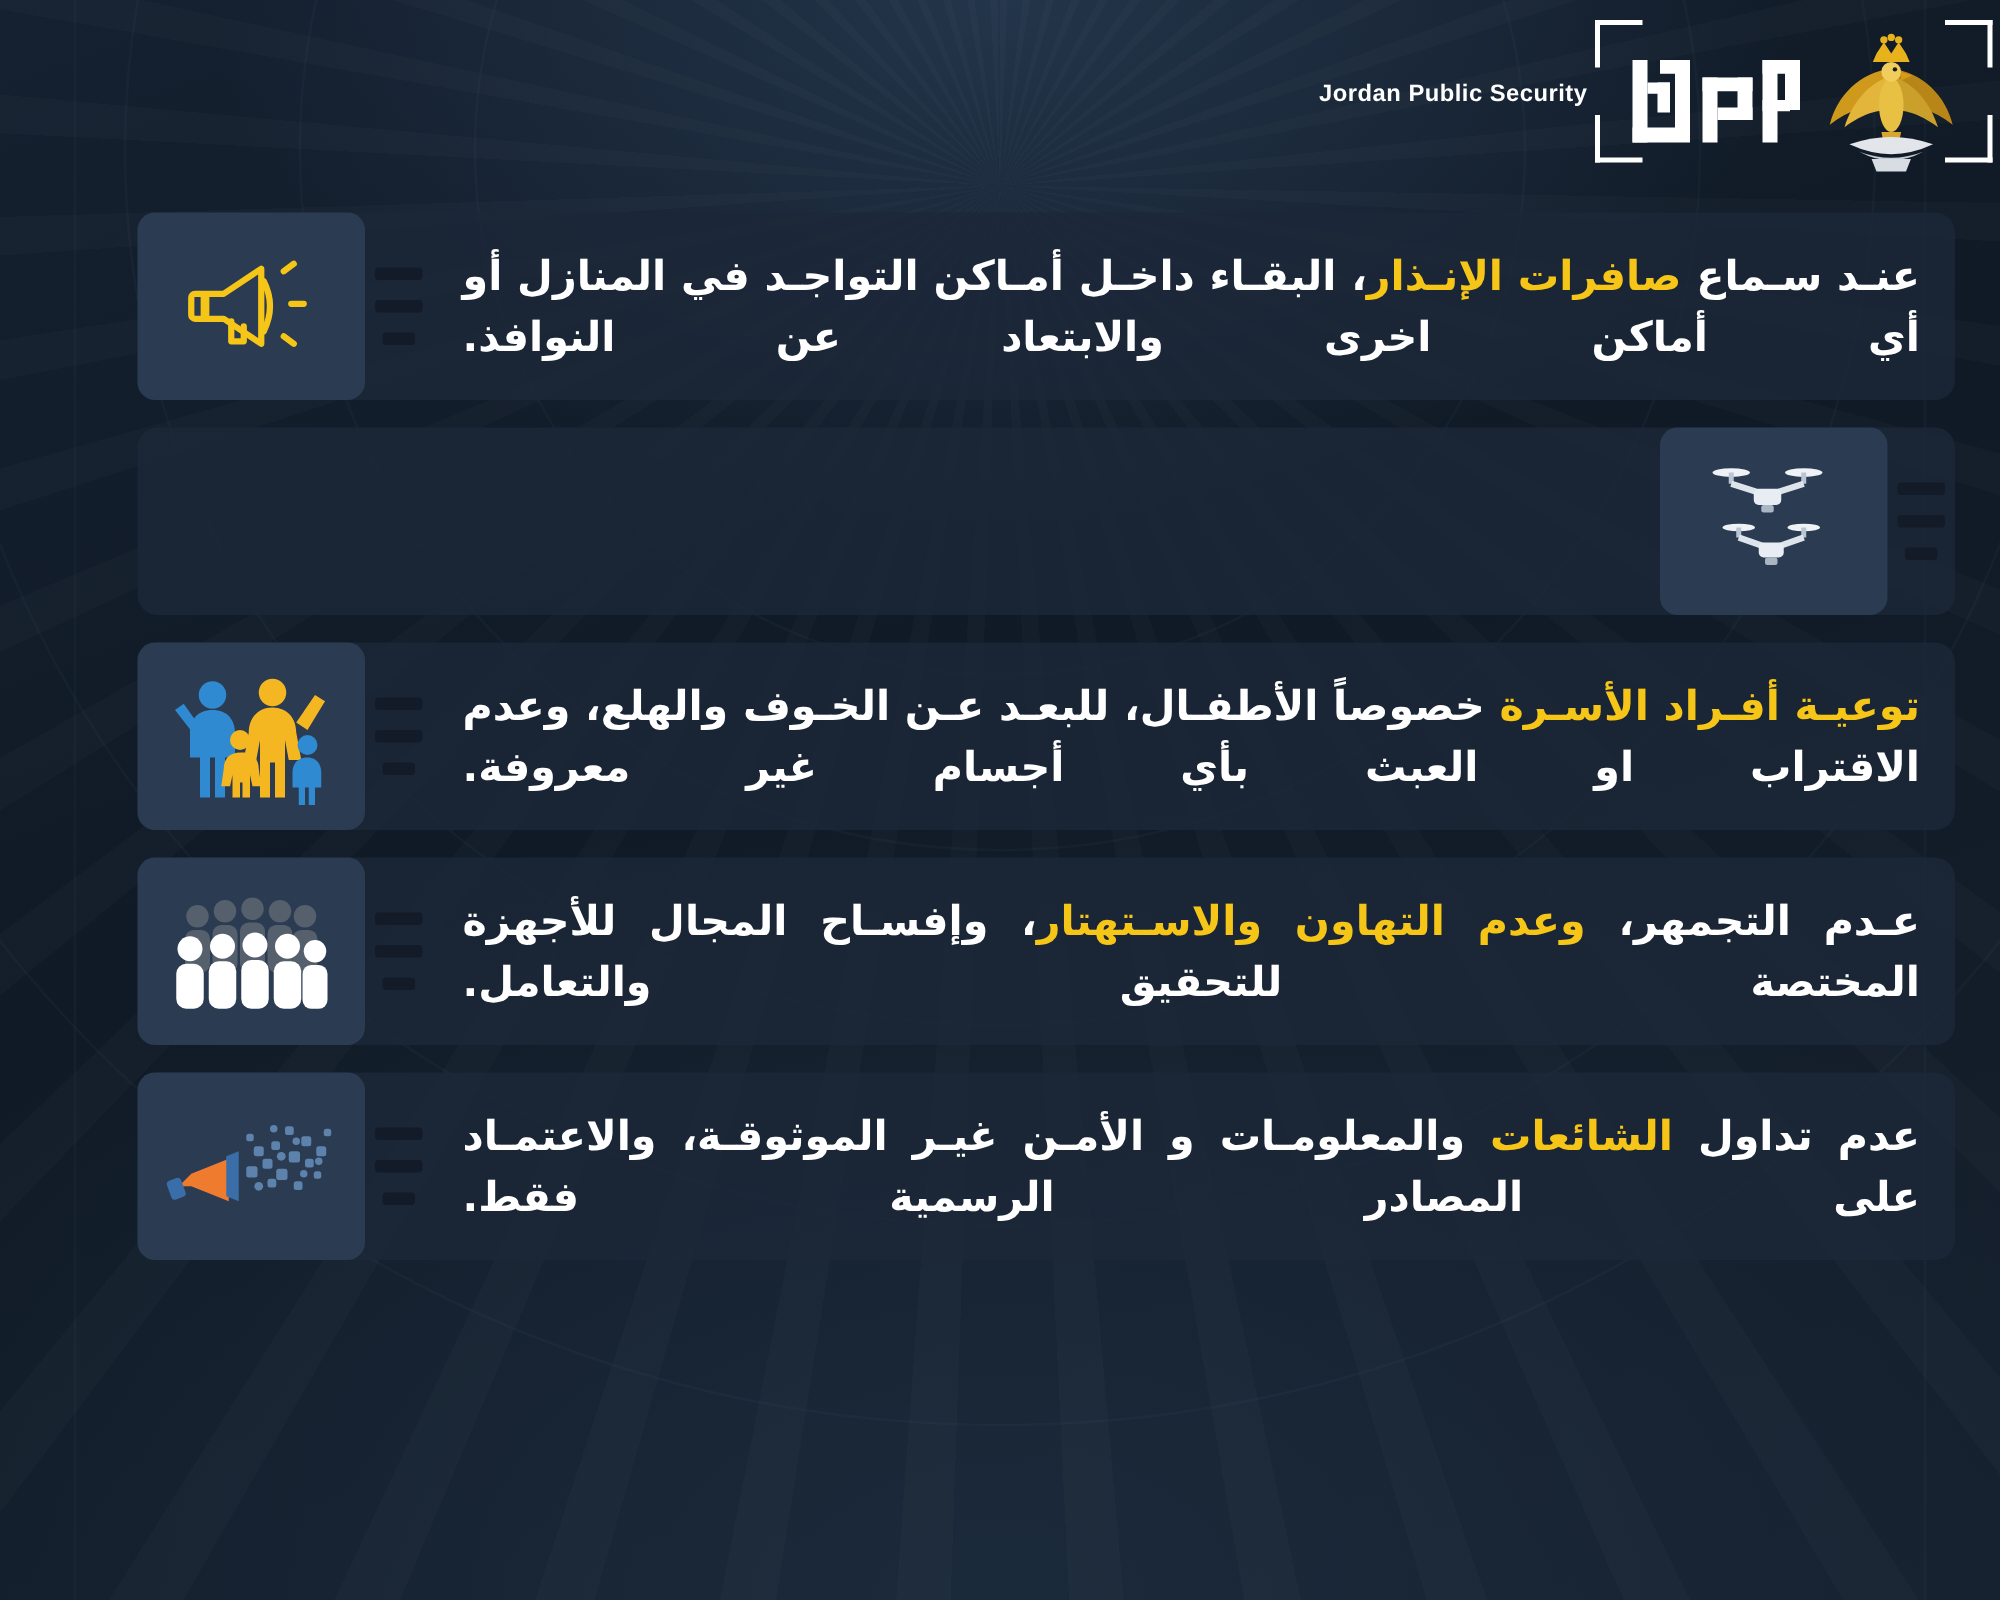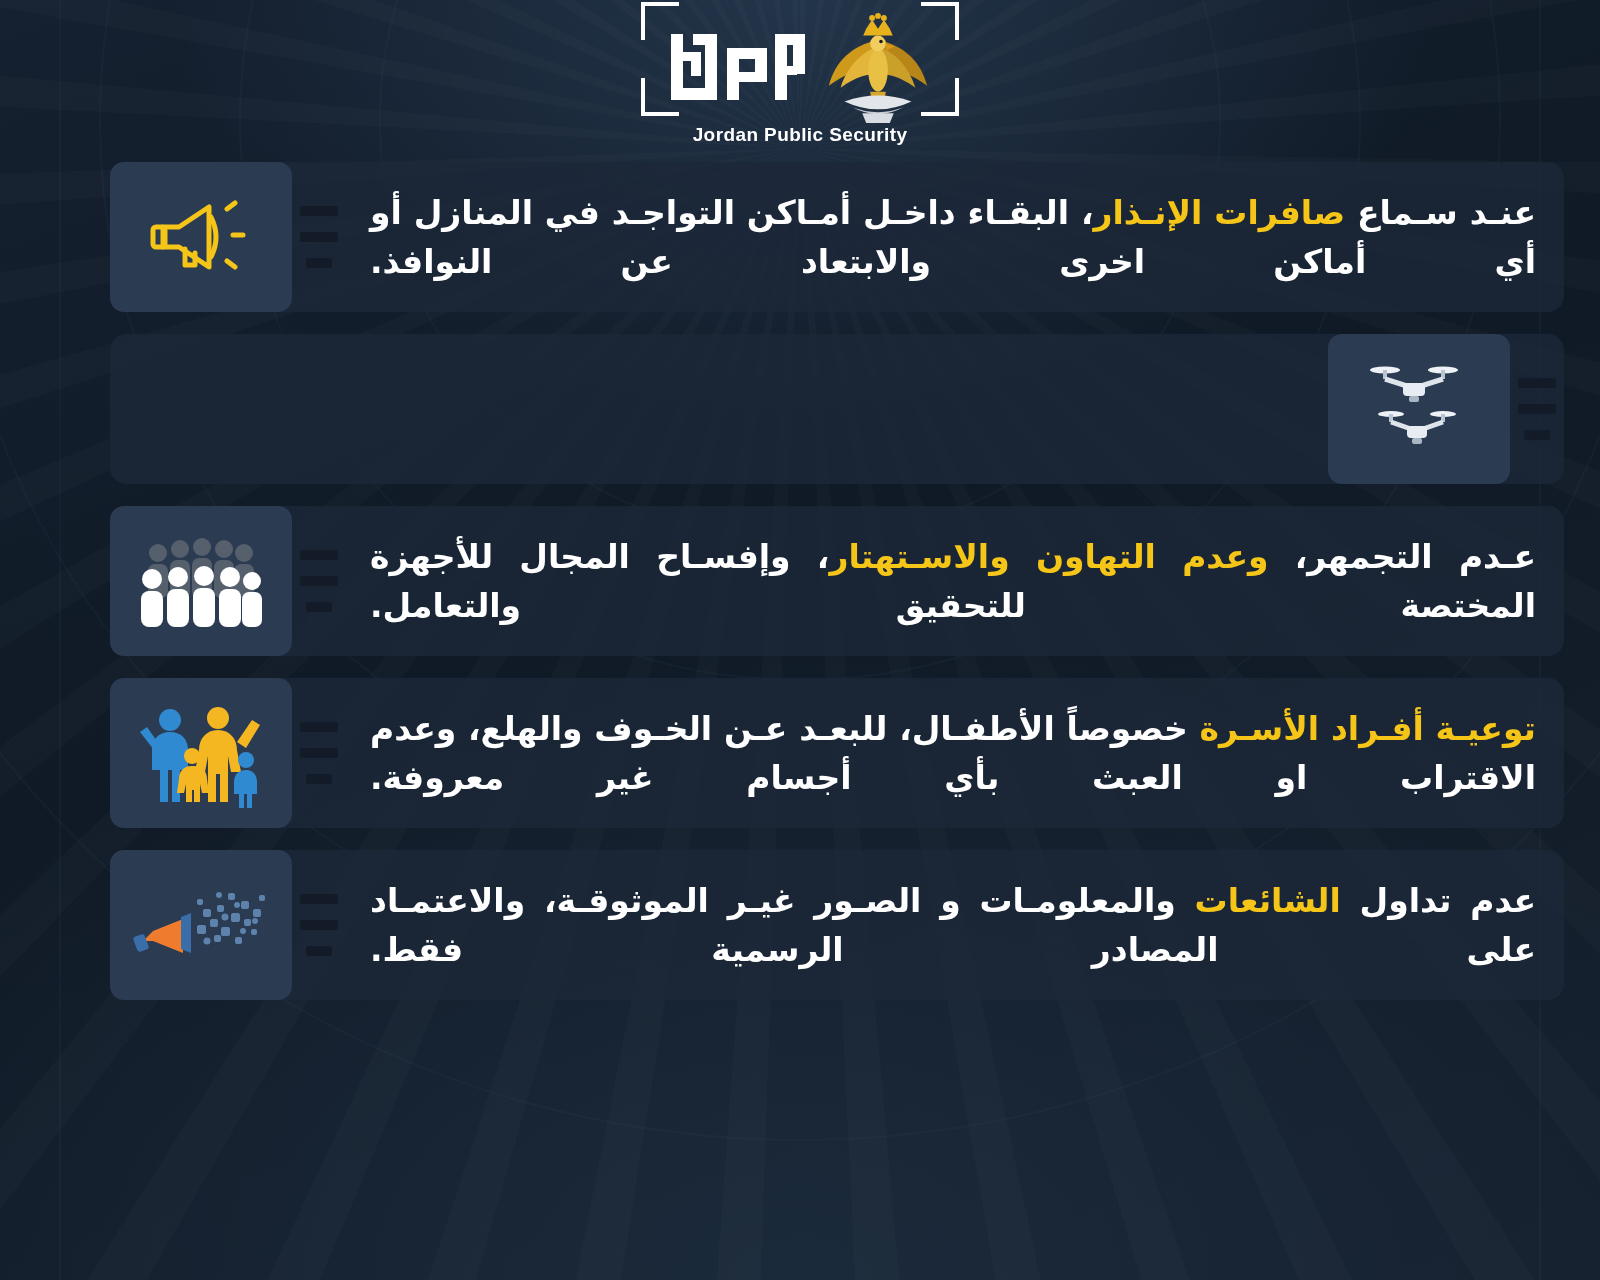--- a/index.html
+++ b/index.html
@@ -45,22 +45,23 @@
   .page {
     position: relative;
     width: 1600px;
     height: 1280px;
     z-index: 2;
   }
 
   
   .header {
     width: 100%;
-    display: flex;
-    flex-direction: column;
+    padding-top: 14px;
+    display: flex;
+    flex-direction: row;
     align-items: center;
   }
   .logo-wrap {
     position: relative;
     width: 330px;
     height: 140px;
     display: flex;
     align-items: center;
     justify-content: center;
     gap: 6px;
@@ -304,20 +305,59 @@
               <rect x="39" y="36" width="10" height="6" rx="2" fill="#aab6c4" stroke="none"></rect>
             </g>
           </g>
         </svg>
       </div>
     </div>
 
     <div class="item">
       <div class="item-text">
         <span>
+          <span class="hl">توعيـة أفـراد الأسـرة</span><span> خصوصاً الأطفـال، للبعـد عـن الخـوف والهلع، وعدم الاقتراب او العبث بأي أجسام غير معروفة.</span>
+        </span>
+      </div>
+      <div class="bars">
+        <span class="bar b1"></span>
+        <span class="bar b2"></span>
+        <span class="bar b3"></span>
+      </div>
+      <div class="icon-box">
+        <svg viewBox="0 0 130 110" width="130" height="110">
+
+          <g fill="#2f8ad1">
+            <circle cx="34" cy="22" r="11"></circle>
+            <path d="M34 34 c-12 0 -18 8 -18 18 v20 h8 v32 h8 v-32 h4 v32 h8 v-32 h8 V52 c0 -10 -6 -18 -18 -18 z"></path>
+            <path d="M18 52 L4 34 l7 -5 l12 17 z"></path>
+          </g>
+
+          <g fill="#f5b721">
+            <circle cx="82" cy="20" r="11"></circle>
+            <path d="M82 32 c-12 0 -19 9 -19 20 l-4 22 h10 l3 -16 v46 h8 v-28 h4 v28 h8 V58 l3 16 h10 l-4 -22 c0 -11 -7 -20 -19 -20 z"></path>
+            <path d="M101 44 L116 22 l8 5 l-14 23 z"></path>
+          </g>
+
+          <g fill="#f5b721">
+            <circle cx="56" cy="58" r="8"></circle>
+            <path d="M56 68 c-9 0 -13 6 -13 13 l-2 14 h7 l2 -9 v18 h6 v-12 h2 v12 h6 V86 l2 9 h7 l-2 -14 c0 -7 -4 -13 -13 -13 z"></path>
+          </g>
+
+          <g fill="#2f8ad1">
+            <circle cx="110" cy="62" r="8"></circle>
+            <path d="M110 72 c-8 0 -12 5 -12 12 v12 h5 v18 h5 v-18 h3 v18 h5 V96 h5 V84 c0 -7 -4 -12 -11 -12 z"></path>
+          </g>
+        </svg>
+      </div>
+    </div>
+
+    <div class="item">
+      <div class="item-text">
+        <span>
           <span>عـدم التجمهر، </span><span class="hl">وعدم التهاون والاسـتهتار</span><span>، وإفسـاح المجال للأجهزة المختصة للتحقيق والتعامل.</span>
         </span>
       </div>
       <div class="bars">
         <span class="bar b1"></span>
         <span class="bar b2"></span>
         <span class="bar b3"></span>
       </div>
       <div class="icon-box">
         <svg viewBox="0 0 130 100" width="130" height="100">
@@ -349,60 +389,21 @@
                 <rect x="106" y="61" width="20" height="35" rx="7"></rect>
             </g>
           </g>
         </svg>
       </div>
     </div>
 
     <div class="item">
       <div class="item-text">
         <span>
-          <span class="hl">توعيـة أفـراد الأسـرة</span><span> خصوصاً الأطفـال، للبعـد عـن الخـوف والهلع، وعدم الاقتراب او العبث بأي أجسام غير معروفة.</span>
-        </span>
-      </div>
-      <div class="bars">
-        <span class="bar b1"></span>
-        <span class="bar b2"></span>
-        <span class="bar b3"></span>
-      </div>
-      <div class="icon-box">
-        <svg viewBox="0 0 130 110" width="130" height="110">
-
-          <g fill="#2f8ad1">
-            <circle cx="34" cy="22" r="11"></circle>
-            <path d="M34 34 c-12 0 -18 8 -18 18 v20 h8 v32 h8 v-32 h4 v32 h8 v-32 h8 V52 c0 -10 -6 -18 -18 -18 z"></path>
-            <path d="M18 52 L4 34 l7 -5 l12 17 z"></path>
-          </g>
-
-          <g fill="#f5b721">
-            <circle cx="82" cy="20" r="11"></circle>
-            <path d="M82 32 c-12 0 -19 9 -19 20 l-4 22 h10 l3 -16 v46 h8 v-28 h4 v28 h8 V58 l3 16 h10 l-4 -22 c0 -11 -7 -20 -19 -20 z"></path>
-            <path d="M101 44 L116 22 l8 5 l-14 23 z"></path>
-          </g>
-
-          <g fill="#f5b721">
-            <circle cx="56" cy="58" r="8"></circle>
-            <path d="M56 68 c-9 0 -13 6 -13 13 l-2 14 h7 l2 -9 v18 h6 v-12 h2 v12 h6 V86 l2 9 h7 l-2 -14 c0 -7 -4 -13 -13 -13 z"></path>
-          </g>
-
-          <g fill="#2f8ad1">
-            <circle cx="110" cy="62" r="8"></circle>
-            <path d="M110 72 c-8 0 -12 5 -12 12 v12 h5 v18 h5 v-18 h3 v18 h5 V96 h5 V84 c0 -7 -4 -12 -11 -12 z"></path>
-          </g>
-        </svg>
-      </div>
-    </div>
-
-    <div class="item">
-      <div class="item-text">
-        <span>
-          <span>عدم تداول </span><span class="hl">الشائعات</span><span> والمعلومـات و الصـور غيـر الموثوقـة، والاعتمـاد على المصادر الرسمية فقط.</span>
+          <span>عدم تداول </span><span class="hl">الشائعات</span><span> والمعلومـات و الأمـن غيـر الموثوقـة، والاعتمـاد على المصادر الرسمية فقط.</span>
         </span>
       </div>
       <div class="bars">
         <span class="bar b1"></span>
         <span class="bar b2"></span>
         <span class="bar b3"></span>
       </div>
       <div class="icon-box">
         <svg viewBox="0 0 140 100" width="140" height="100">
 

